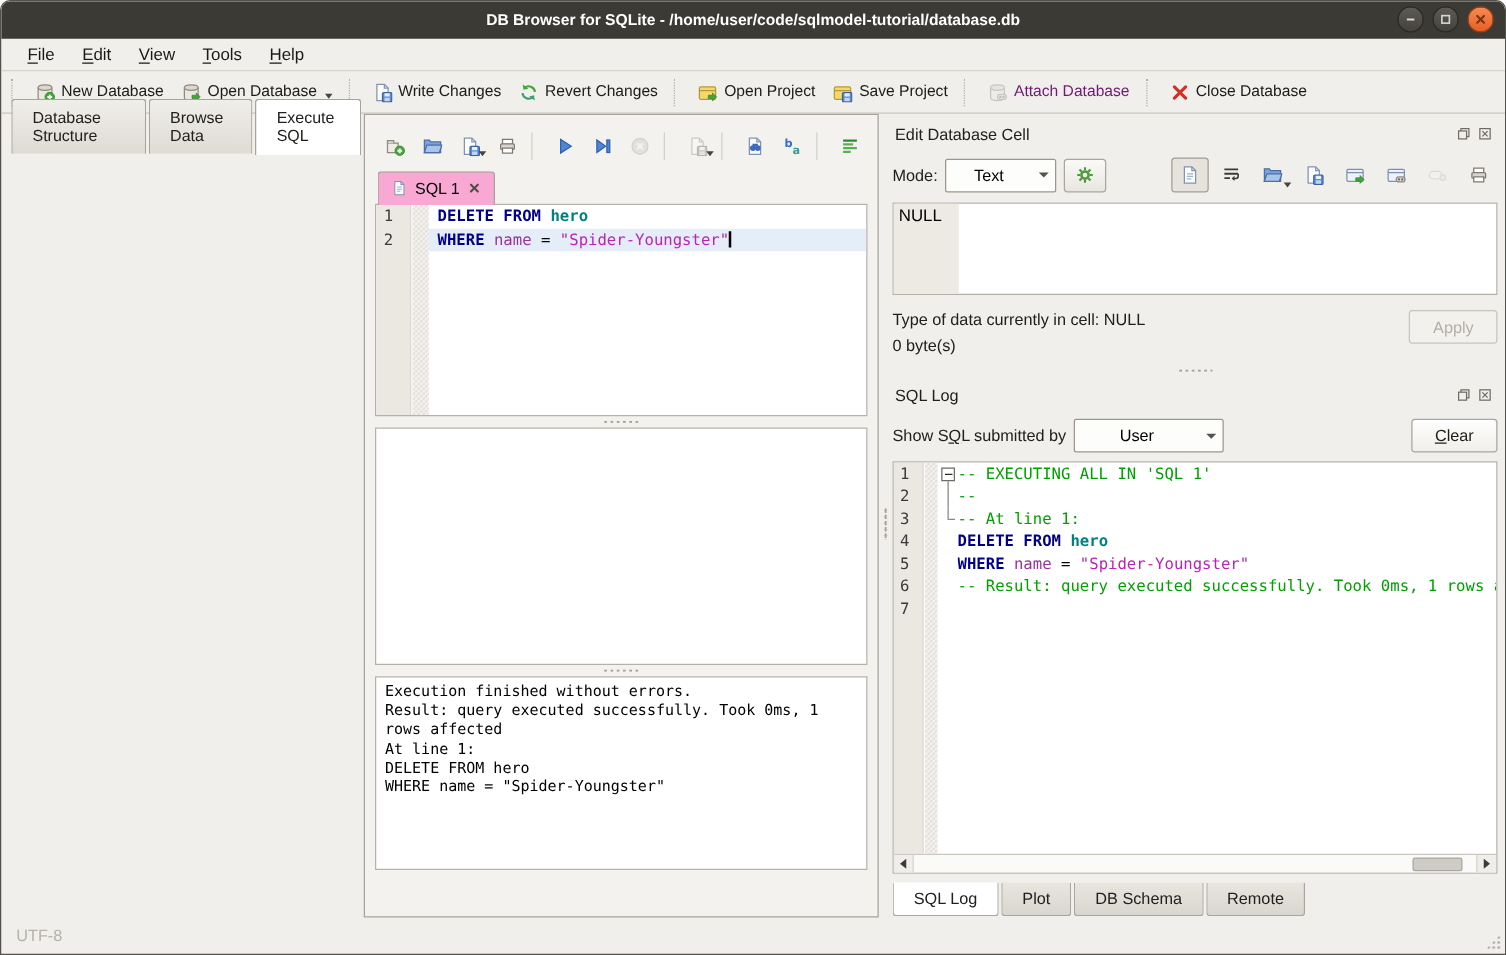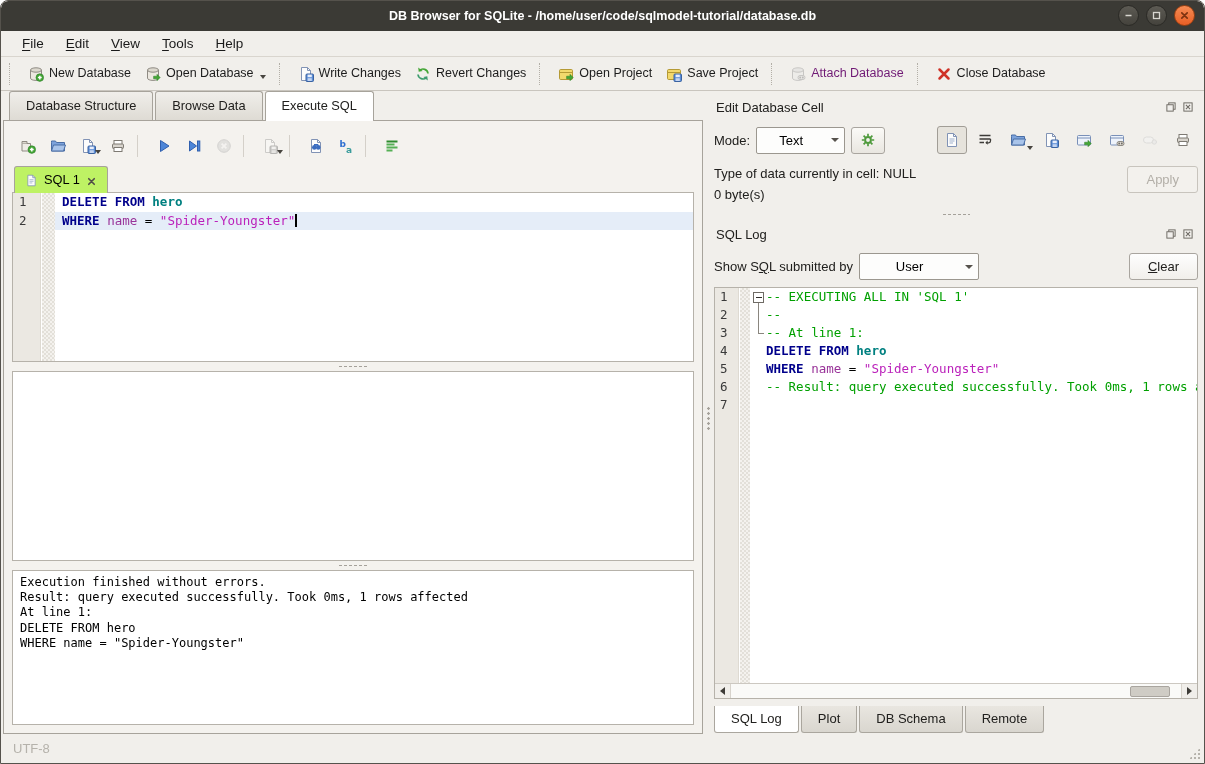--- a/index.html
+++ b/index.html
@@ -28,21 +28,21 @@
   .tb-handle { width:5px; height:22px; border-left:1px dotted #b3afa7; margin:0 7px 0 4px; }
   .tb-btn { display:flex; align-items:flex-start; gap:5px; padding:5px 7px; white-space:nowrap; }
   .tb-btn.disabled { color:#701a75; }
   .tb-btn.disabled svg { opacity:.4; filter:grayscale(1); }
   .tb-sep { width:6px; height:22px; border-left:1px dotted #b3afa7; margin:0 6px; }
   .caret { width:0; height:0; border-left:3.5px solid transparent; border-right:3.5px solid transparent;
            border-top:4px solid #47443f; align-self:flex-end; margin:0 0 3px 1px; }
 
   
   .main { position:absolute; top:90px; left:0; right:0; bottom:29px; display:flex; }
-  .left-col { width:704px; display:flex; flex-direction:column; }
+  .left-col { width:704px; display:flex; }
   .vsplit { width:7px; position:relative; }
   .vsplit::after { content:""; position:absolute; left:2px; top:315px; width:3px; height:26px;
                    background-image:radial-gradient(#a5a19a 1px, transparent 1.2px); background-size:3px 5px; }
   .right-col { flex:1; display:flex; flex-direction:column; padding:2px 6px 0 2px; min-width:0; }
 
   
   .main-tabs { height:32px; display:flex; align-items:flex-end; padding-left:8px; gap:2px; position:relative; z-index:2; }
   .mtab { font-size:12.8px; padding:6px 16px 7px; background:linear-gradient(#f0eeea,#dedbd4);
           border:1px solid #a7a39b; border-bottom:none; border-radius:3px 3px 0 0; color:#21201e; }
   .mtab.active { background:#fff; padding-bottom:8px; margin-bottom:-1px; }
@@ -51,21 +51,21 @@
 
   
   .sql-toolbar { height:34px; display:flex; align-items:center; gap:2px; padding-left:2px; }
   .sq-btn { width:28px; height:26px; display:flex; align-items:center; justify-content:center; position:relative; }
   .sq-btn.disabled svg { opacity:.4; filter:grayscale(1); }
   .sq-btn .caret { position:absolute; right:1px; bottom:2px; }
   .sq-sep { width:8px; height:22px; border-left:1px solid #d4d0c9; margin:0 3px; }
 
   
   .sqltab-row { height:30px; display:flex; align-items:flex-end; padding-left:2px; position:relative; z-index:2; }
-  .sqltab { display:flex; align-items:flex-end; gap:6px; background:#bef264; border:1px solid #a7a39b;
+  .sqltab { display:flex; align-items:center; gap:6px; background:#f9a8d4; border:1px solid #a7a39b;
             border-bottom:none; border-radius:3px 3px 0 0; padding:5px 10px 6px; font-size:12.8px; }
 
   
   .editor-pane { height:170px; background:#fff; border:1px solid #b6b2aa; position:relative; margin-top:-1px; z-index:1; overflow:hidden; }
   .gutter-col { position:absolute; left:0; top:0; bottom:0; width:28px; background:var(--gutter-bg,#ebe8e2); border-right:1px solid #dedad2; }
   .hatch-col { position:absolute; left:29px; top:0; bottom:0; width:13px; background:#f4f2ee;
     background-image:linear-gradient(45deg,#e3e0d9 25%,transparent 25%,transparent 75%,#e3e0d9 75%),
                      linear-gradient(45deg,#e3e0d9 25%,transparent 25%,transparent 75%,#e3e0d9 75%);
     background-size:4px 4px; background-position:0 0,2px 2px; }
   .ed-lines { position:relative; font-family:"DejaVu Sans Mono",monospace; font-size:12.5px; line-height:18.5px; }
@@ -578,20 +578,24 @@
                 <svg width="16" height="16" viewBox="0 0 16 16">
                   <rect x="4" y="2.5" width="8" height="4" fill="#fff" stroke="#7e7a73"></rect>
                   <rect x="2.5" y="6" width="11" height="4.5" rx="1" fill="#d8d4cd" stroke="#7e7a73"></rect>
                   <rect x="4" y="9.5" width="8" height="4" fill="#fff" stroke="#7e7a73"></rect>
                 </svg>
               </span>
             </div>
           </div>
       </div>
 
+      <div class="cell-editor">
+        <div class="null-col"></div>
+        <div class="cell-value">NULL</div>
+      </div>
 
       <div class="cell-info">
         <div class="texts">
           <div>Type of data currently in cell: NULL</div>
           <div>0 byte(s)</div>
         </div>
         <button class="btn disabled">Apply</button>
       </div>
 
       <div class="dock-hsplit"></div>

